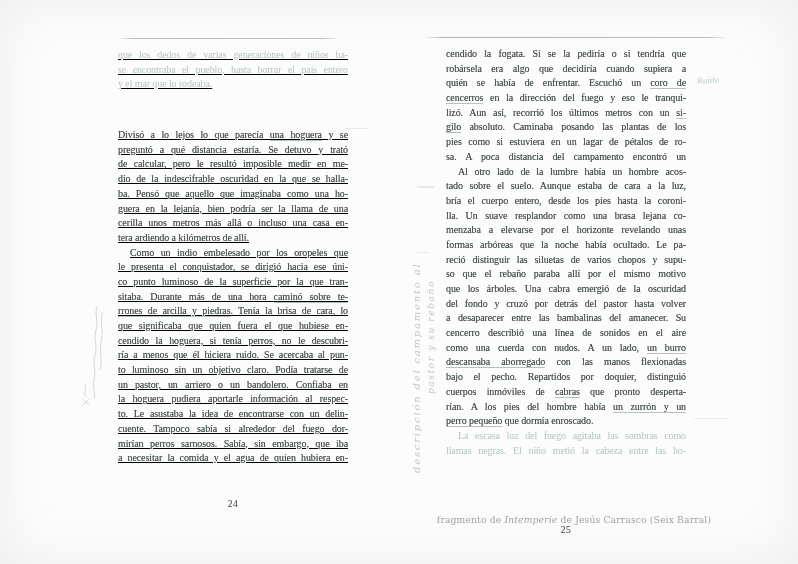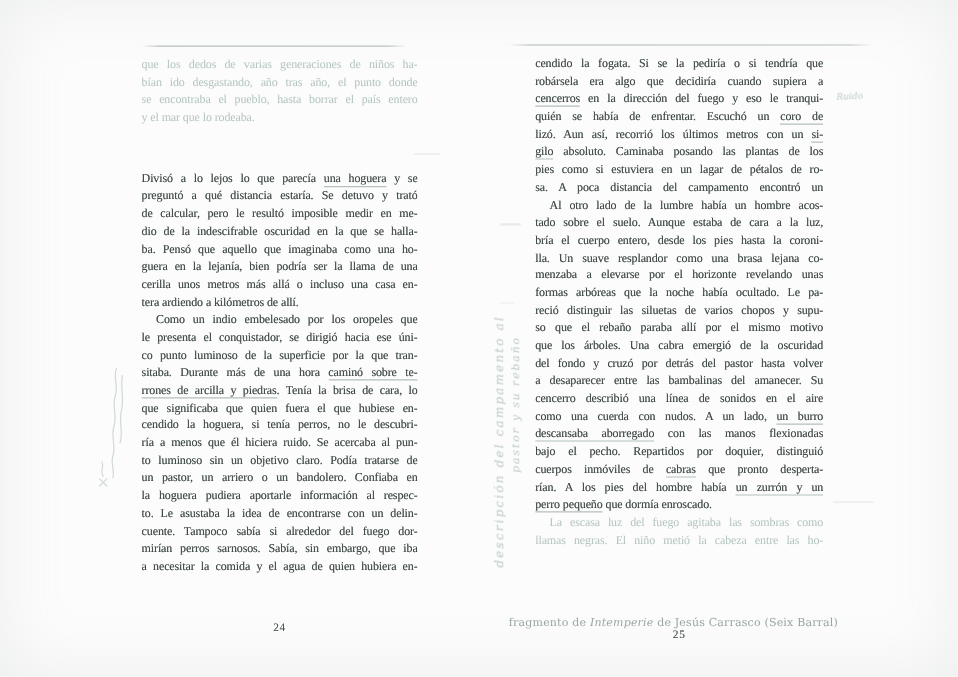--- a/index.html
+++ b/index.html
@@ -5,21 +5,21 @@
   html,body{margin:0;padding:0;}
   body{
     width:798px;height:564px;position:relative;overflow:hidden;
     background:#fbfcfb;
     font-family:"Liberation Serif",serif;
   }
   .vignette{position:absolute;inset:0;box-shadow:inset 0 0 55px rgba(148,156,153,.14);pointer-events:none;}
 
   
   .col{position:absolute;}
-  #col-left{left:118px;top:48px;width:230px;}
+  #col-left{left:118px;top:48px;width:230px;text-decoration:underline;}
   #col-right{left:446px;top:47px;width:240px;font-family:Liberation Serif, serif;}
   .line{
     height:14.7px;overflow:hidden;
     font-size:10px;line-height:14.7px;letter-spacing:-0.1px;
     color:#404a48;text-shadow:0 0 .3px rgba(64,74,72,.55);
     text-align:justify;text-align-last:justify;
   }
   .line.flush{text-align-last:left;}
   .line.ind{text-indent:12px;}
   .line.gap{margin-top:36px;}
@@ -51,40 +51,39 @@
   #small-note-right{
     position:absolute;left:697px;top:76px;font-size:7.5px;
     font-family:"DejaVu Serif",serif;font-style:italic;
     color:rgba(136,158,152,.55);filter:blur(.3px);transform:rotate(-3deg);
   }
   #left-margin-scribble{position:absolute;left:78px;top:303px;}
 
   
   .pagenum{position:absolute;font-size:9.5px;letter-spacing:.6px;color:#4d5755;
     text-align:center;text-shadow:0 0 .3px rgba(77,87,85,.5);}
-  #pagenum-left{left:118px;top:499px;width:230px;margin-top:20px;}
+  #pagenum-left{left:118px;top:499px;width:230px;}
   #pagenum-right{left:446px;top:500px;width:240px;margin-top:25px;}
   #caption{
-    position:absolute;left:424px;top:514px;width:300px;text-align:left;
+    position:absolute;left:424px;top:514px;width:300px;text-align:center;
     font-family:"DejaVu Serif",serif;font-size:9.2px;letter-spacing:.15px;
     color:#9aa5a3;white-space:nowrap;
   }
   #caption .t{font-style:italic;}
 </style>
 </head>
 <body>
 
 <div class="vignette"></div>
 
 <div class="edge" id="edge-left"></div>
 <div class="edge" id="edge-right"></div>
 
 <div class="col" id="col-left">
     <div class="line fade">que los dedos de varias generaciones de niños ha-</div>
-    <div class="line fade">bían ido desgastando, año tras año, el punto donde</div>
     <div class="line fade">se encontraba el pueblo, hasta borrar el país entero</div>
     <div class="line flush fade">y el mar que lo rodeaba.</div>
     <div class="line gap">Divisó a lo lejos lo que parecía <span class="u">una hoguera</span> y se</div>
     <div class="line">preguntó a qué distancia estaría. Se detuvo y trató</div>
     <div class="line">de calcular, pero le resultó imposible medir en me-</div>
     <div class="line">dio de la indescifrable oscuridad en la que se halla-</div>
     <div class="line">ba. Pensó que aquello que imaginaba como una ho-</div>
     <div class="line">guera en la lejanía, bien podría ser la llama de una</div>
     <div class="line">cerilla unos metros más allá o incluso una casa en-</div>
     <div class="line flush">tera ardiendo a kilómetros de allí.</div>
@@ -100,22 +99,22 @@
     <div class="line">un pastor, un arriero o un bandolero. Confiaba en</div>
     <div class="line">la hoguera pudiera aportarle información al respec-</div>
     <div class="line">to. Le asustaba la idea de encontrarse con un delin-</div>
     <div class="line">cuente. Tampoco sabía si alrededor del fuego dor-</div>
     <div class="line">mirían perros sarnosos. Sabía, sin embargo, que iba</div>
     <div class="line">a necesitar la comida y el agua de quien hubiera en-</div>
   </div>
 <div class="col" id="col-right">
     <div class="line">cendido la fogata. Si se la pediría o si tendría que</div>
     <div class="line">robársela era algo que decidiría cuando supiera a</div>
+    <div class="line">quién se había de enfrentar. Escuchó un <span class="u">coro de</span></div>
     <div class="line"><span class="u">cencerros</span> en la dirección del fuego y eso le tranqui-</div>
-    <div class="line">quién se había de enfrentar. Escuchó un <span class="u">coro de</span></div>
     <div class="line">lizó. Aun así, recorrió los últimos metros con un <span class="u">si-</span></div>
     <div class="line"><span class="u">gilo</span> absoluto. Caminaba posando las plantas de los</div>
     <div class="line">pies como si estuviera en un lagar de pétalos de ro-</div>
     <div class="line">sa. A poca distancia del campamento encontró un</div>
     <div class="line ind">Al otro lado de la lumbre había un hombre acos-</div>
     <div class="line">tado sobre el suelo. Aunque estaba de cara a la luz,</div>
     <div class="line">bría el cuerpo entero, desde los pies hasta la coroni-</div>
     <div class="line">lla. Un suave resplandor como una brasa lejana co-</div>
     <div class="line">menzaba a elevarse por el horizonte revelando unas</div>
     <div class="line">formas arbóreas que la noche había ocultado. Le pa-</div>

